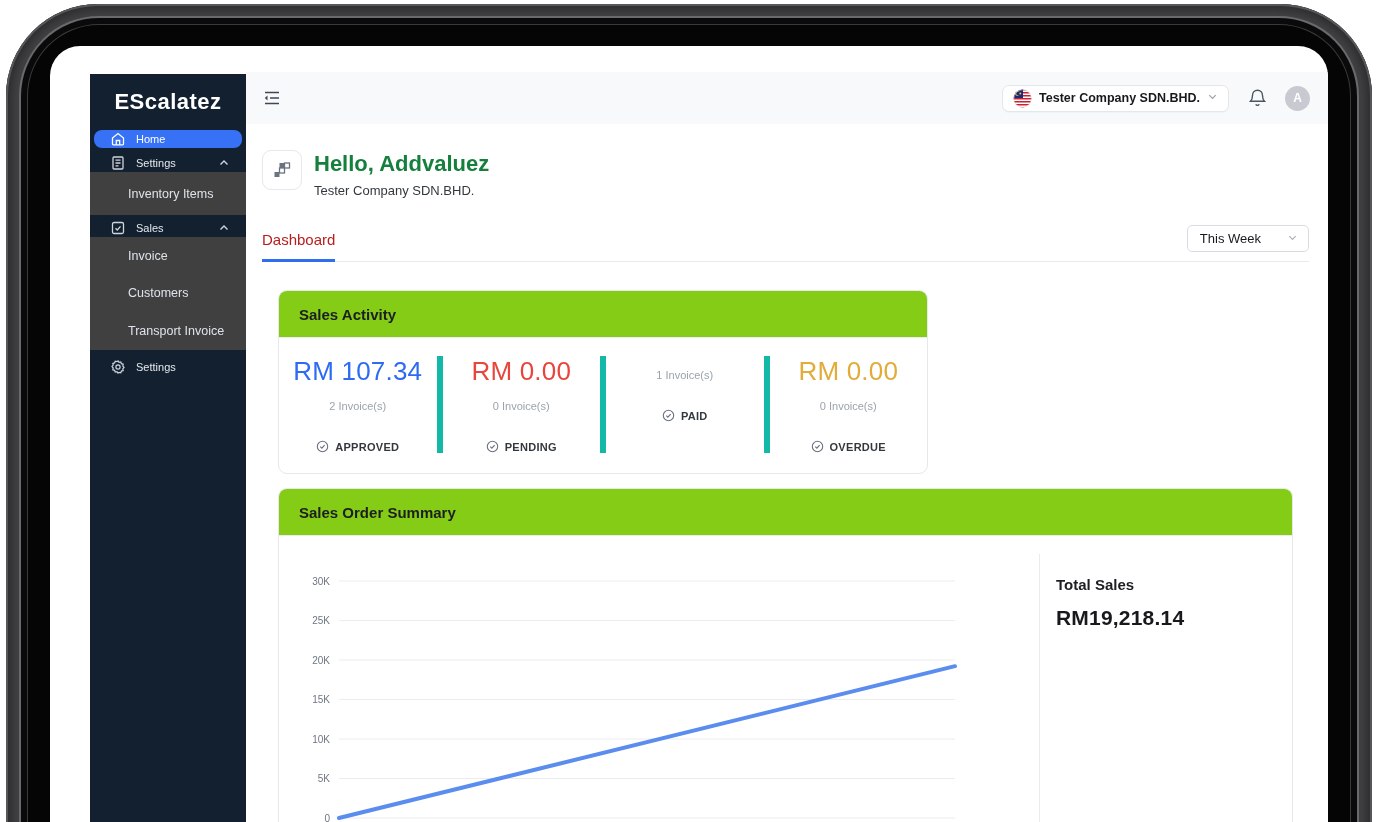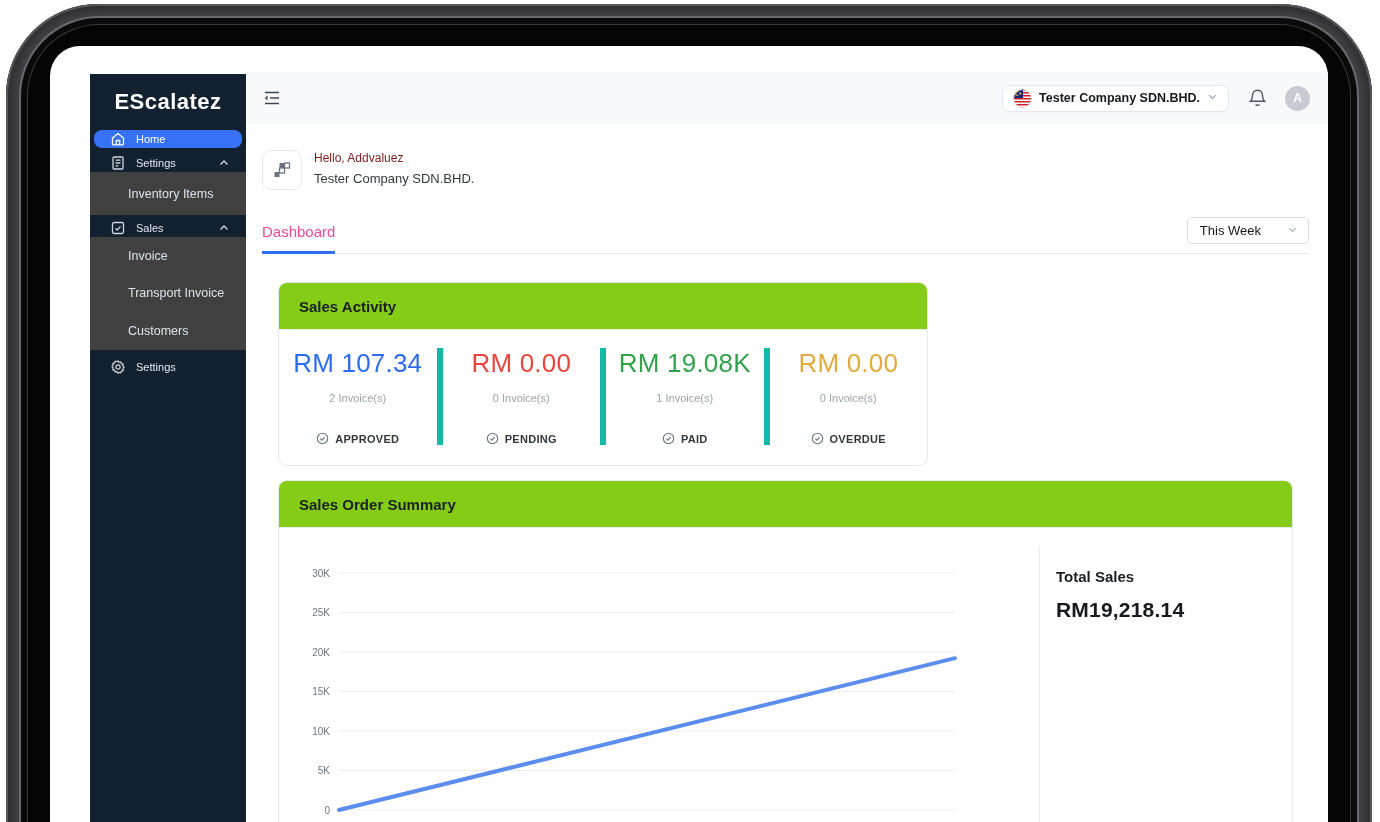--- a/index.html
+++ b/index.html
@@ -50,26 +50,26 @@
   .avatar { width:25px; height:25px; border-radius:50%; background:#c7cbd1; color:#fff;
     font-size:12px; font-weight:bold; display:flex; align-items:center; justify-content:center;
     margin-left:18px; cursor:pointer; }
 
   
   .main { position:absolute; left:196px; right:0; top:78px; bottom:0;
     background:#fff; padding:0 19px 0 16px; overflow:hidden; }
   .greeting { display:flex; gap:12px; margin-top:26px; align-items:flex-start; }
   .greeting-iconbox { width:40px; height:40px; border:1px solid #e6e8eb; border-radius:9px;
     background:#fff; display:flex; align-items:center; justify-content:center; color:#6b7280; }
-  .greeting-title { font-size:12px; font-weight:normal; color:#7f1d1d; padding-top:1px; }
+  .greeting-title { font-size:22px; font-weight:bold; color:#15803d; padding-top:1px; }
   .greeting-sub { font-size:13px; color:#33383f; margin-top:6px; }
 
   .tabbar { margin-top:27px; border-bottom:1px solid #e8eaed;
     display:flex; justify-content:space-between; align-items:flex-end; }
-  .tab-active { color:#ec4899; font-size:15px; padding-bottom:11px;
+  .tab-active { color:#b91c1c; font-size:15px; padding-bottom:11px;
     border-bottom:3px solid #2e6ff2; margin-bottom:-1px; cursor:pointer; }
   .period-select { height:27px; background:#fff; border:1px solid #d8dce1; border-radius:5px;
     display:flex; align-items:center; gap:26px; padding:0 10px 0 12px; font-size:13px;
     color:#17191c; margin-bottom:9px; cursor:pointer; }
   .period-select .chev-down { color:#aab1b9; }
 
   .cards-area { padding:0 16px; }
   .cards-row { display:flex; gap:12px; margin-top:28px; }
   .card { border:1px solid #e6e8eb; border-radius:9px; background:#fff; overflow:hidden; }
   .card-header { background:#84cc16; border-bottom:1px solid #e9ebee; height:47px;
@@ -162,24 +162,24 @@
                 <path d="M4.5 9.5 8 6l3.5 3.5"></path>
               </svg>
             </span>
           </div>
 
           <div class="subgroup multi">
             <div class="sub-item">
               <span>Invoice</span>
             </div>
             <div class="sub-item">
+              <span>Customers</span>
+            </div>
+            <div class="sub-item">
               <span>Transport Invoice</span>
-            </div>
-            <div class="sub-item">
-              <span>Customers</span>
             </div>
           </div>
 
           <div class="nav-item mt8">
             <span class="icon16">
               <svg viewBox="0 0 16 16" fill="none" stroke="currentColor" stroke-width="1.2">
                 <circle cx="8" cy="8" r="2.1"></circle>
                 <path d="M8 1.8 9 3.4l1.8-.4.6 1.7 1.8.5-.4 1.8 1.2 1.4-1.2 1.4.4 1.8-1.8.5-.6 1.7-1.8-.4L8 14.2 7 12.6l-1.8.4-.6-1.7-1.8-.5.4-1.8L2 7.6l1.2-1.4-.4-1.8 1.8-.5.6-1.7 1.8.4z"></path>
               </svg>
             </span>
@@ -299,21 +299,20 @@
                         <svg viewBox="0 0 14 14" fill="none" stroke="currentColor" stroke-width="1.2">
                           <circle cx="7" cy="7" r="5.6"></circle>
                             <path d="M4.6 7.2 6.3 8.8l3-3.4"></path>
                         </svg>
                       </span>
                       <span>PENDING</span>
                     </div>
                   </div>
 
                   <div class="stat-col">
-                    <div class="stat-amount c-green">RM 19.08K</div>
                     <div class="stat-count">1 Invoice(s)</div>
                     <div class="stat-status">
                       <span class="check-circle">
                         <svg viewBox="0 0 14 14" fill="none" stroke="currentColor" stroke-width="1.2">
                           <circle cx="7" cy="7" r="5.6"></circle>
                             <path d="M4.6 7.2 6.3 8.8l3-3.4"></path>
                         </svg>
                       </span>
                       <span>PAID</span>
                     </div>

